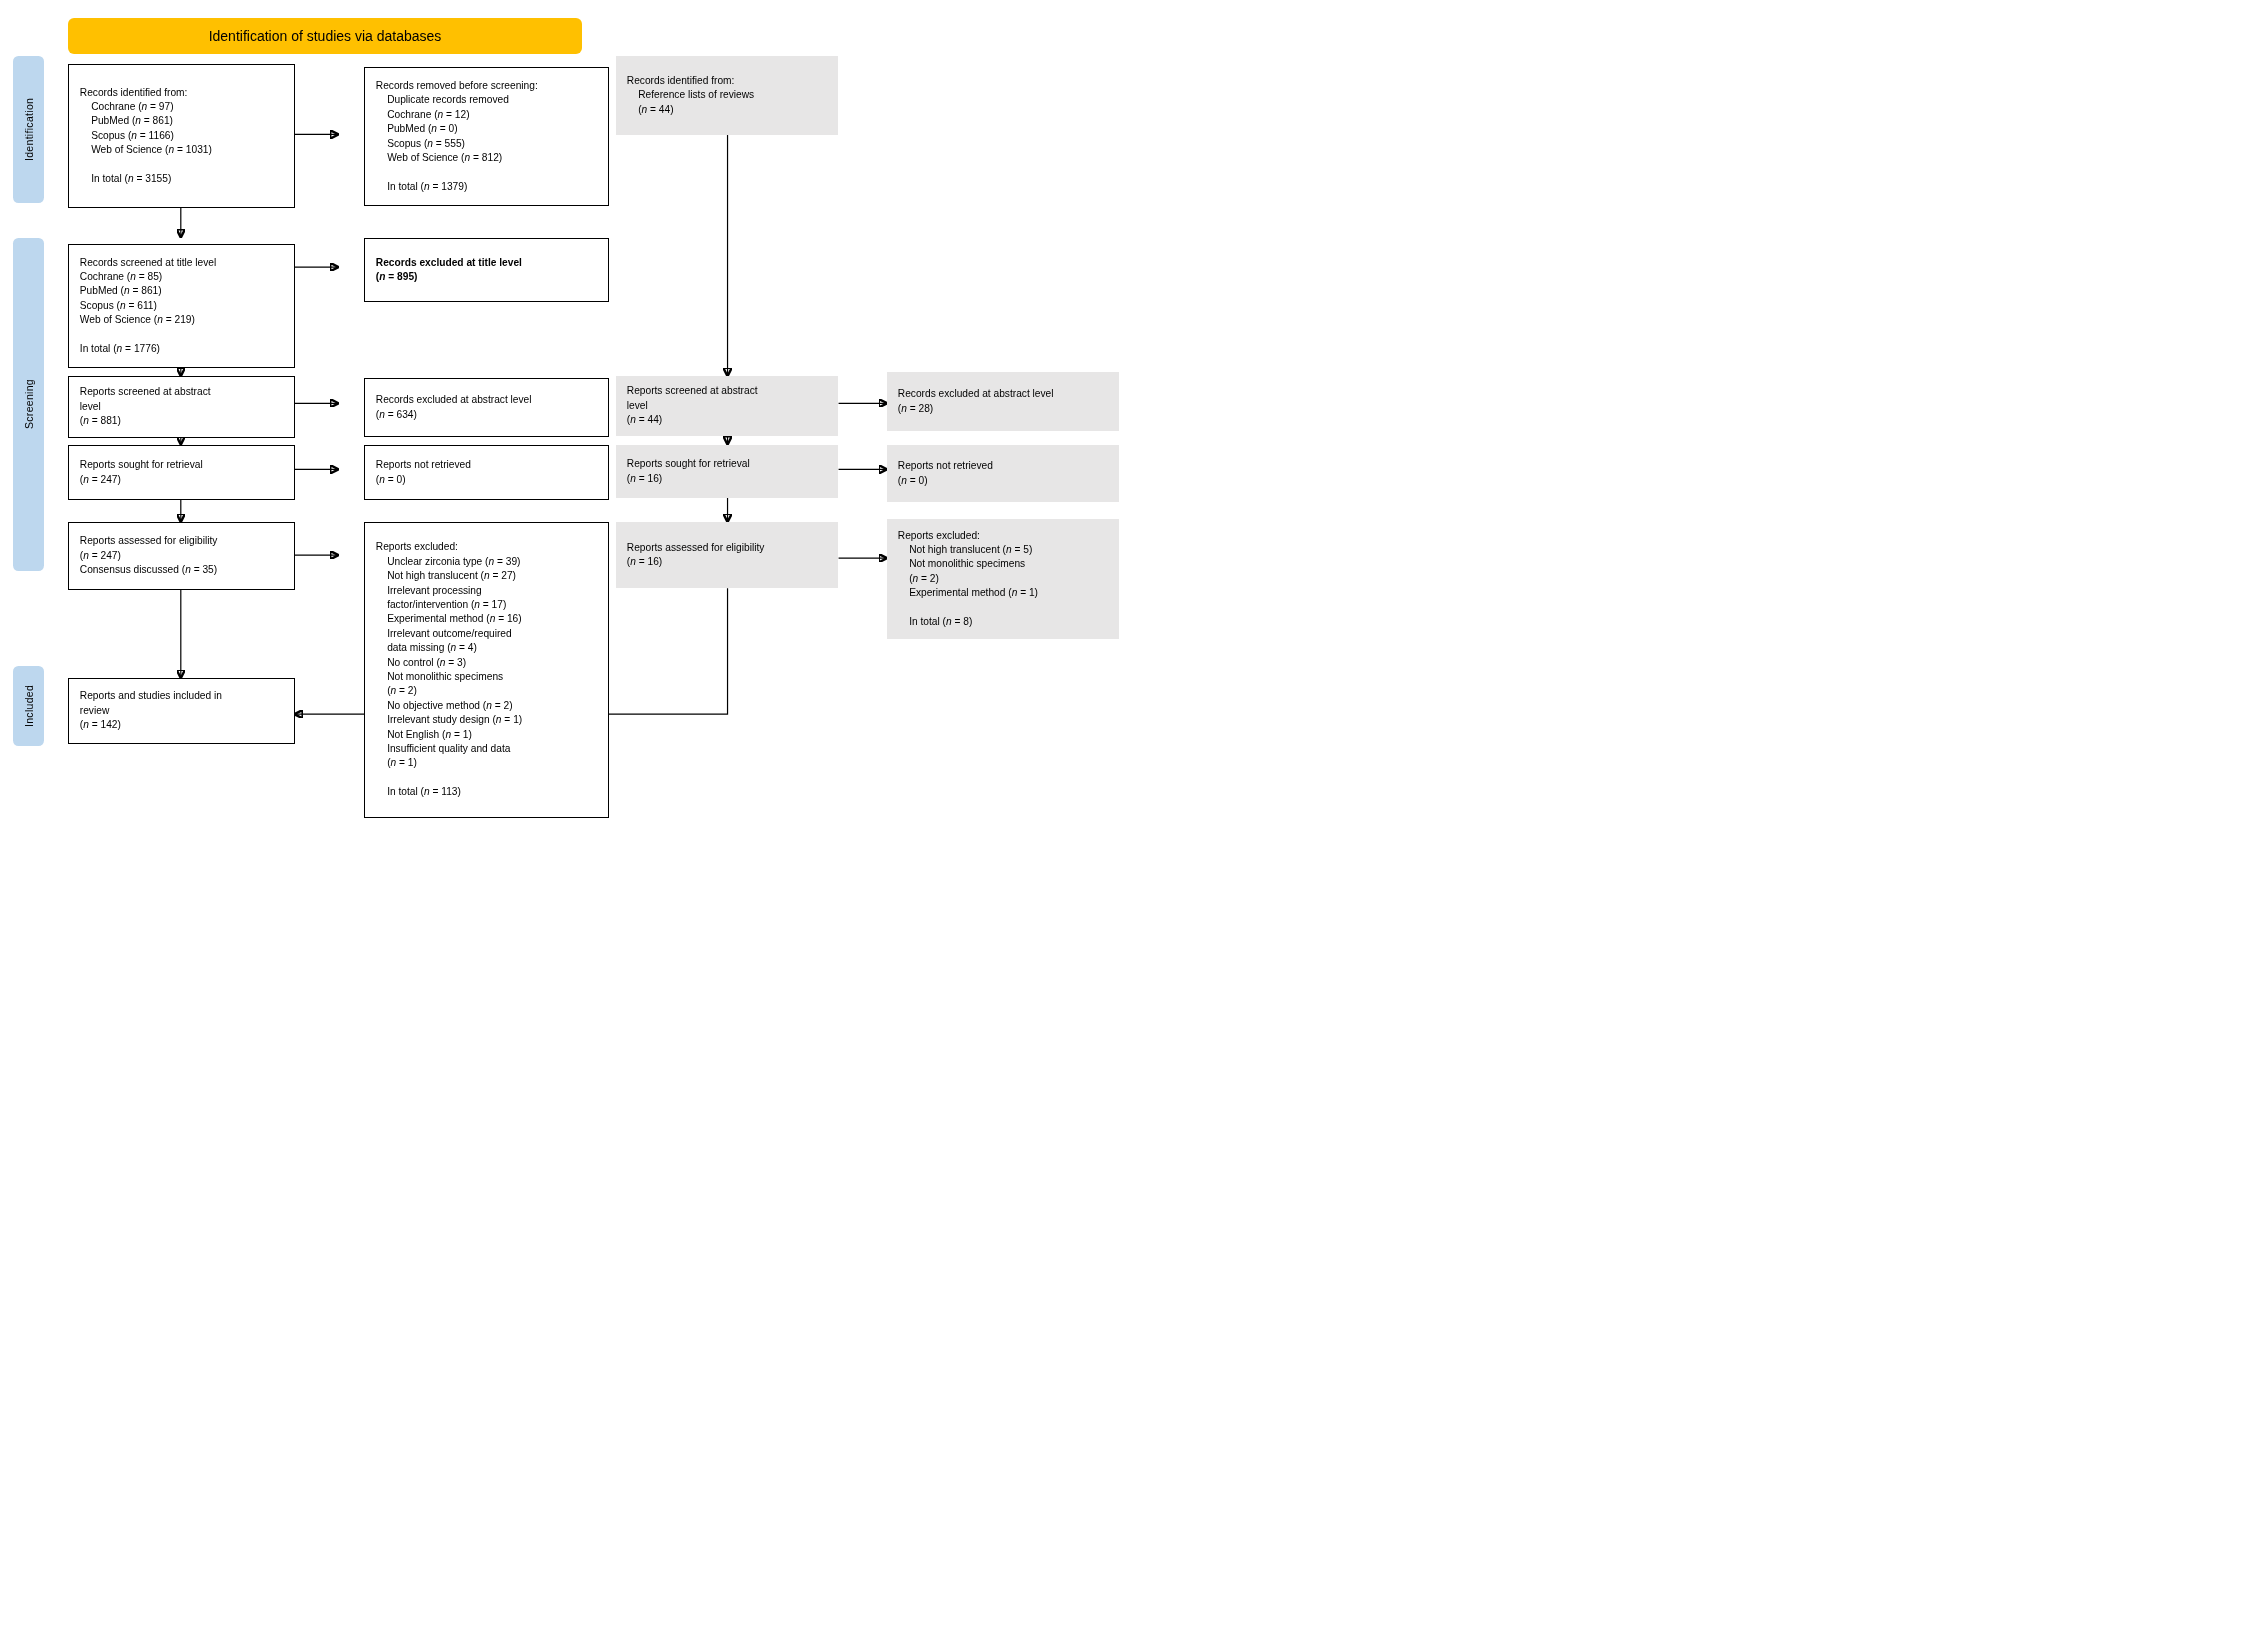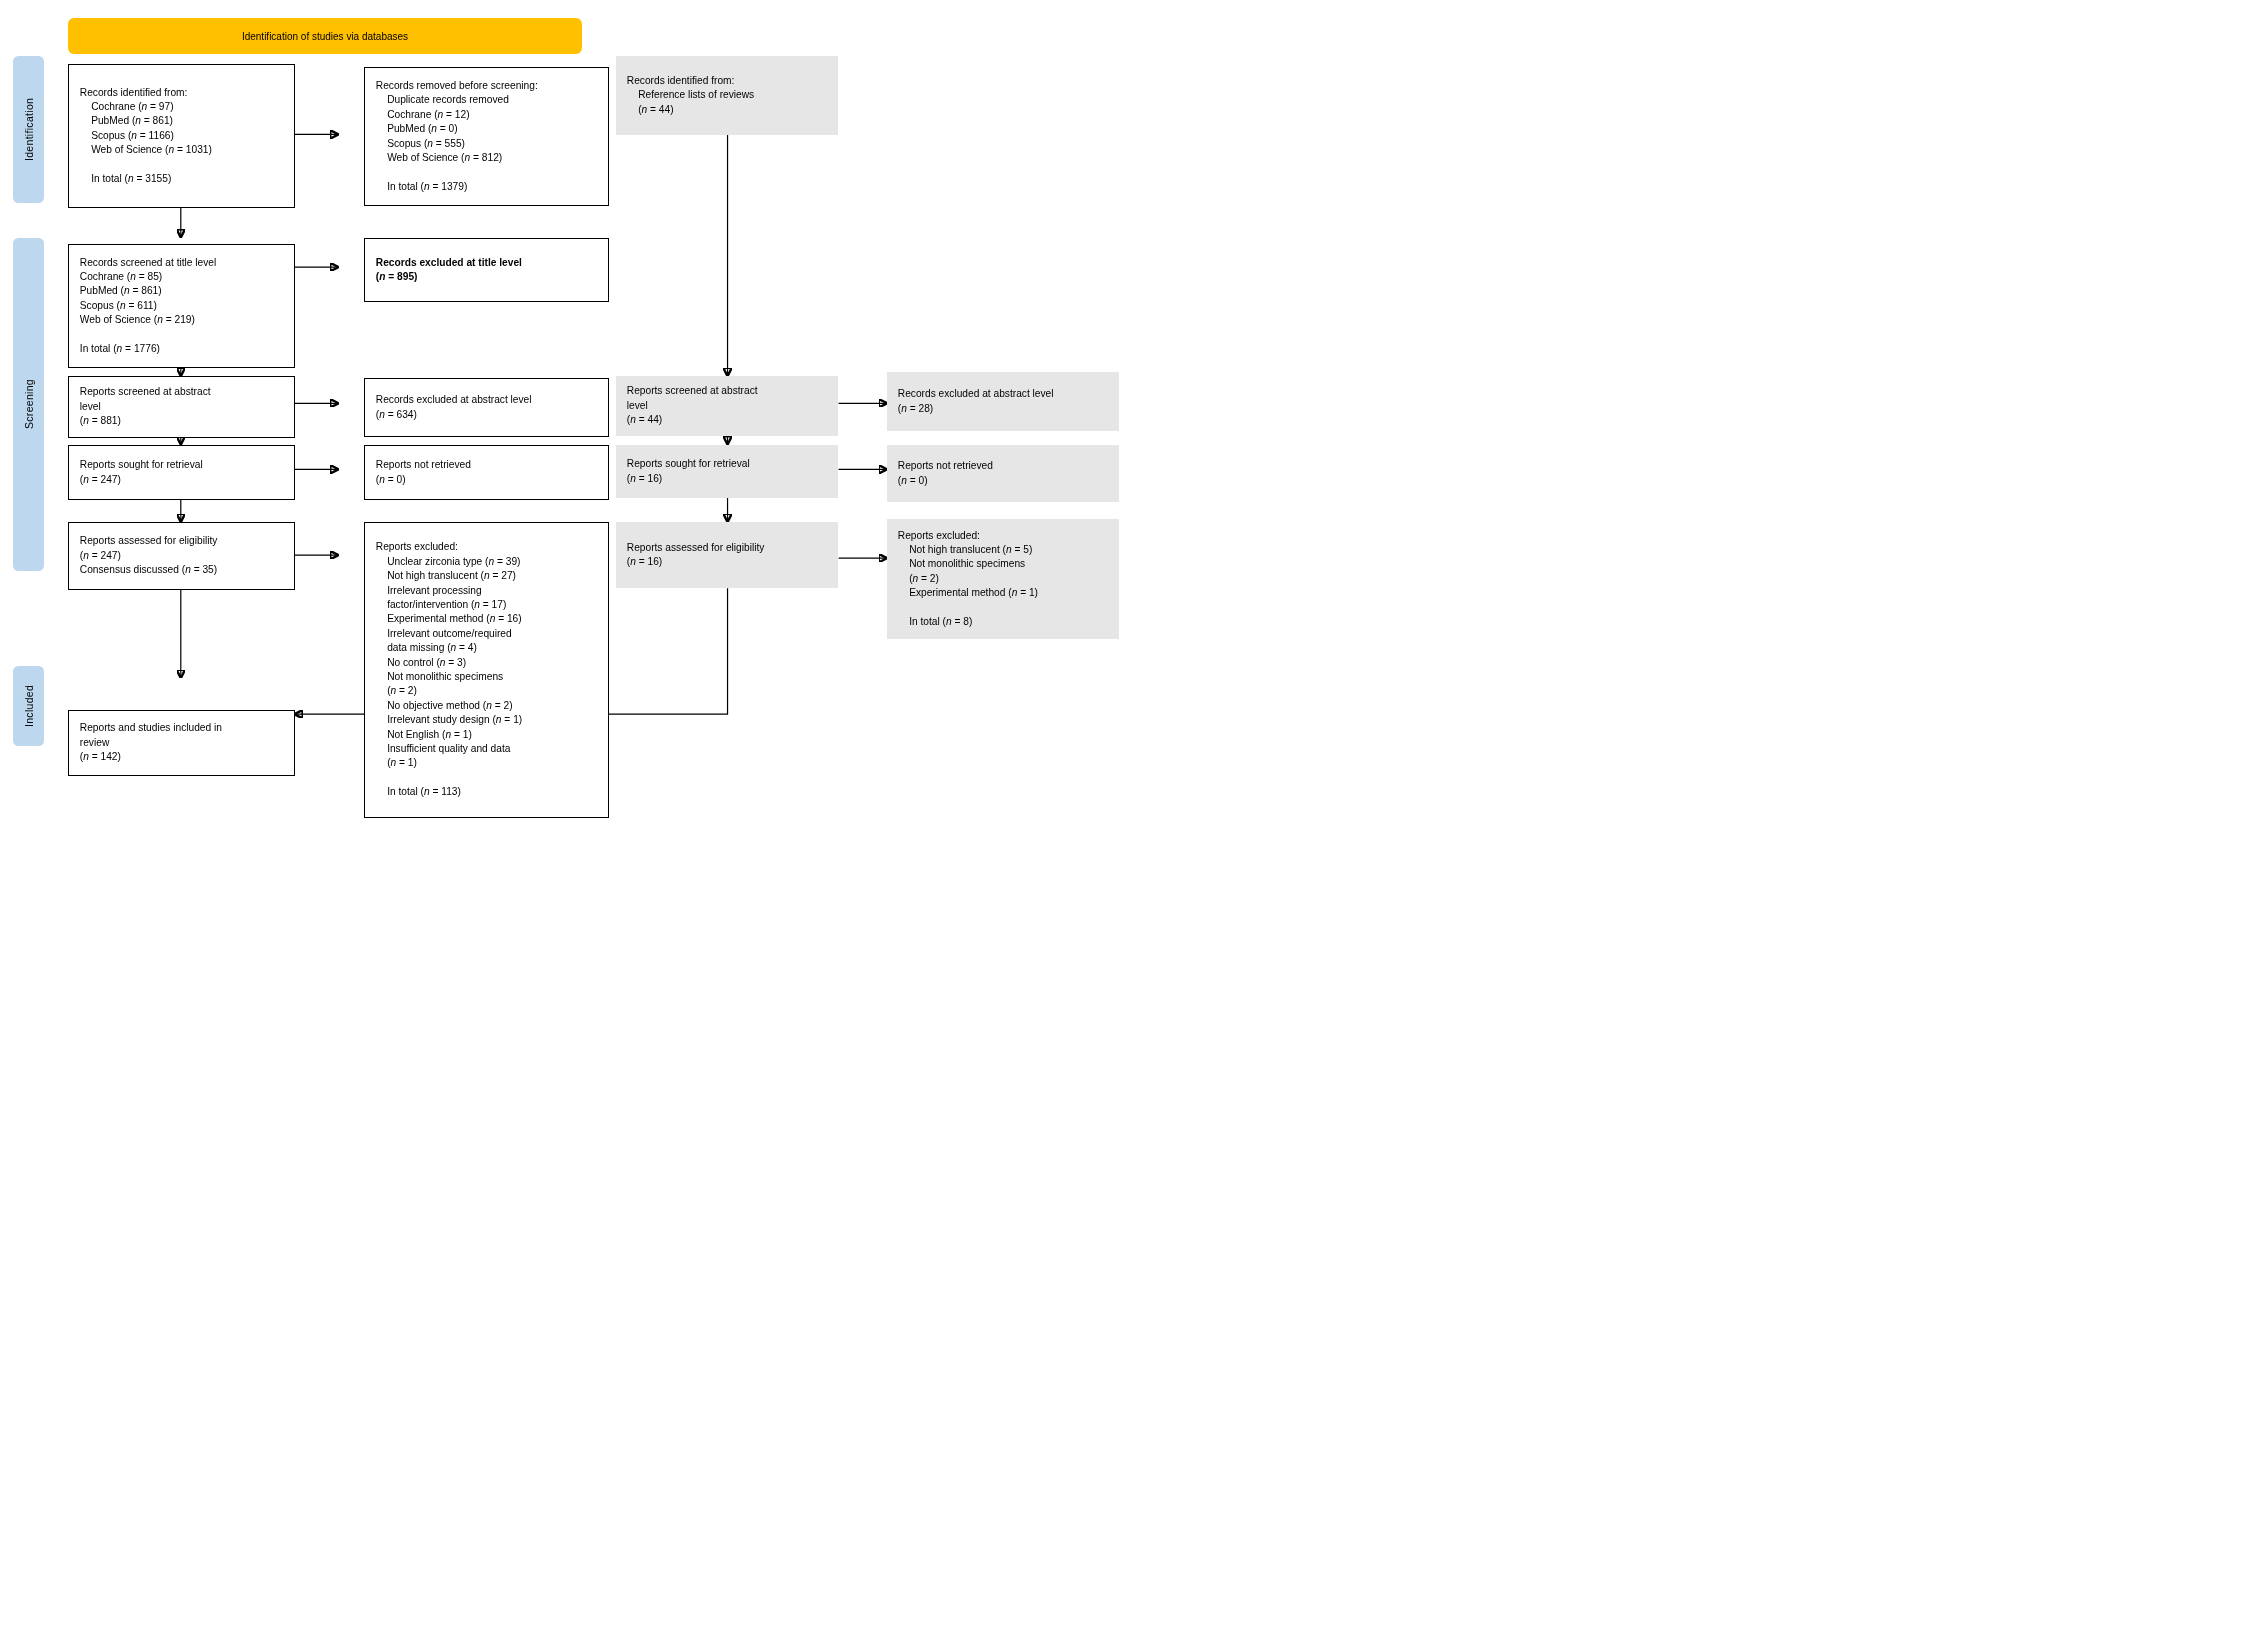--- a/index.html
+++ b/index.html
@@ -8,21 +8,21 @@
     --gray:#E7E6E6;
     --ink:#000000;
   }
   html,body{margin:0;padding:0;background:#ffffff;}
   body{font-family:"Liberation Sans", sans-serif; color:var(--ink);}
   #canvas{position:relative;width:1131px;height:824px;background:#fff;overflow:hidden;}
 
   .hdr{
     position:absolute;height:36px;border-radius:6px;
     display:flex;align-items:center;justify-content:center;
-    font-size:10px; z-index:2;
+    font-size:14px; z-index:2;
   }
   .hdr.db{left:68px;top:18px;width:514px;background:var(--yellow);}
   .hdr.om{left:616px;top:18px;width:503px;background:var(--gray);}
 
   .vlabel{
     position:absolute;left:13.2px;width:31px;background:var(--blue);
     border-radius:5.4px;display:flex;align-items:center;justify-content:center;
     writing-mode:vertical-rl;transform:rotate(180deg);
     font-size:10.5px;letter-spacing:0.3px;z-index:2;
   }
@@ -47,21 +47,21 @@
   #b-db-identified      {top:64px;height:142px;}
   #b-db-removed         {top:67px;height:137px;}
   #b-db-title-screened  {top:244px;height:122px;}
   #b-db-title-excluded  {top:238px;height:62px;font-weight:bold;}
   #b-db-abs-screened    {top:376px;height:60px;}
   #b-db-abs-excluded    {top:378px;height:57px;}
   #b-db-retrieval       {top:445px;height:53px;}
   #b-db-not-retrieved   {top:445px;height:53px;}
   #b-db-eligibility     {top:522px;height:66px;}
   #b-db-excluded        {top:522px;height:294px;}
-  #b-included           {top:678px;height:64px;margin-top:32px;}
+  #b-included           {top:678px;height:64px;}
 
   #b-om-identified      {top:56px;height:79px;}
   #b-om-abs-screened    {top:376px;height:60px;}
   #b-om-abs-excluded    {top:372px;height:59px;}
   #b-om-retrieval       {top:445px;height:53px;}
   #b-om-not-retrieved   {top:445px;height:57px;}
   #b-om-eligibility     {top:522px;height:66px;}
   #b-om-excluded        {top:519px;height:120px;}
 
   #connector-layer{position:absolute;left:0;top:0;z-index:1;}

